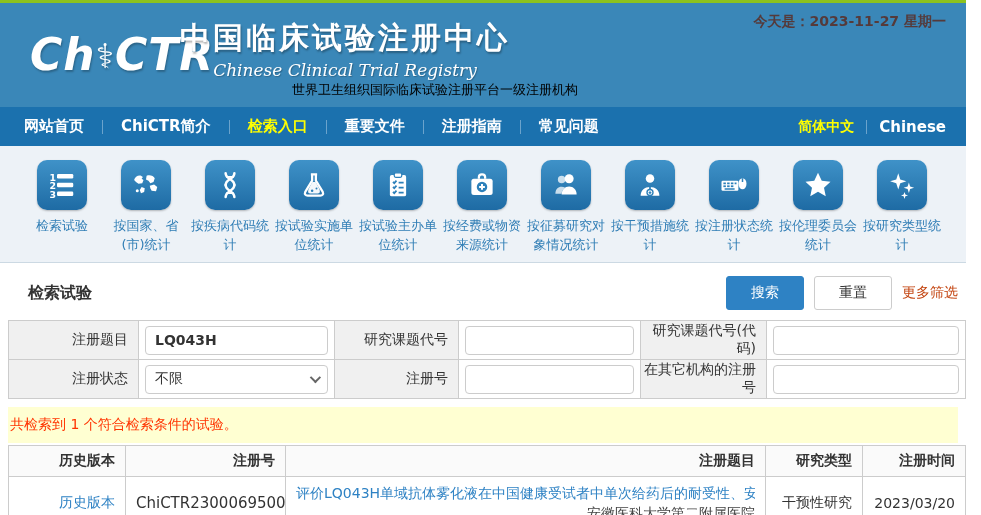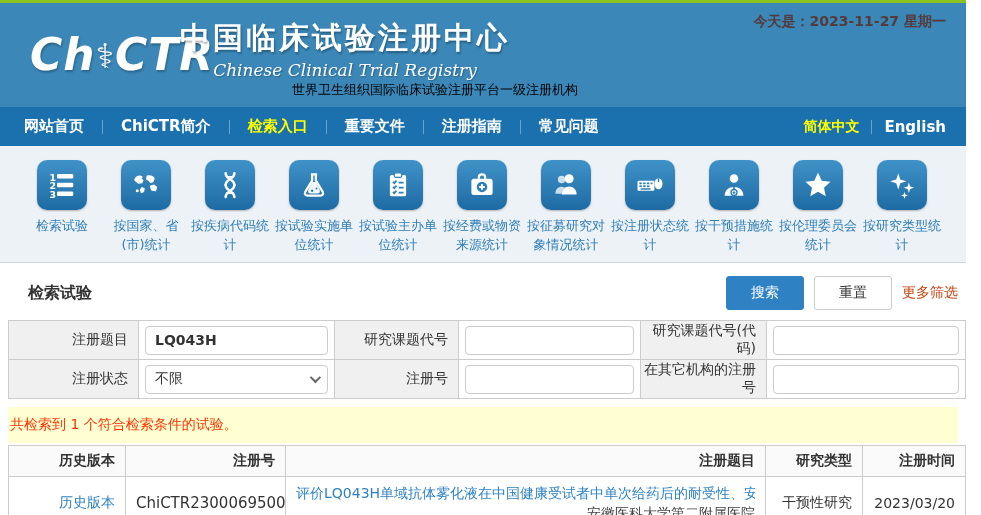--- a/index.html
+++ b/index.html
@@ -113,21 +113,21 @@
       <span class="nav-sep"></span>
       <span class="nav-item">重要文件</span>
       <span class="nav-sep"></span>
       <span class="nav-item">注册指南</span>
       <span class="nav-sep"></span>
       <span class="nav-item">常见问题</span>
     </div>
     <div class="nav-right">
       <span class="lang-zh">简体中文</span>
       <span class="nav-sep"></span>
-      <span class="lang-en">English</span>
+      <span class="lang-en">Chinese</span>
     </div>
   </div>
 
   <div class="stats">
     <div class="stat">
       <div class="tile">
           <span>
             <svg viewBox="0 0 24 24">
               <g fill="#fff">
                 <text x="2" y="8.5" font-size="7.5" font-weight="bold">1</text>
@@ -220,20 +220,34 @@
               <g opacity=".75">
                 <circle cx="8.5" cy="7.5" r="3"></circle>
                 <path d="M3.5 19c0-3.5 2.2-5.6 5-5.6 1 0 2 .3 2.8.8-1.8 1.2-2.8 3-2.8 4.8z"></path>
               </g>
               <circle cx="14.5" cy="7" r="3.6"></circle>
               <path d="M8.5 19.5c0-3.8 2.7-6.3 6-6.3s6 2.5 6 6.3z"></path>
             </svg>
           </span>
         </div>
       <div class="stat-label">按征募研究对象情况统计</div>
+    </div>
+    <div class="stat">
+      <div class="tile">
+          <span>
+            <svg viewBox="0 0 24 24" fill="#fff">
+              <circle cx="12" cy="6.8" r="3.4"></circle>
+              <path d="M4.5 20.5c0-4.4 3.3-7 7.5-7s7.5 2.6 7.5 7z"></path>
+              <path d="M12 13.5v2.5" stroke="#2c80ba" stroke-width="1.4"></path>
+              <circle cx="12" cy="18" r="2.4" fill="none" stroke="#2c80ba" stroke-width="1.1"></circle>
+              <path d="M12 16.9v2.2M10.9 18h2.2" stroke="#2c80ba" stroke-width="1"></path>
+            </svg>
+          </span>
+        </div>
+      <div class="stat-label">按干预措施统计</div>
     </div>
     <div class="stat">
       <div class="tile">
           <span>
             <svg viewBox="0 0 24 24">
               <rect x="2" y="8.5" width="13.5" height="8" rx="1" fill="#fff"></rect>
               <g fill="#2c80ba">
                 <rect x="3.5" y="10" width="2" height="1.4"></rect>
                 <rect x="6.5" y="10" width="2" height="1.4"></rect>
                 <rect x="9.5" y="10" width="2" height="1.4"></rect>
@@ -242,34 +256,20 @@
                 <rect x="6.5" y="12.3" width="2" height="1.4"></rect>
                 <rect x="9.5" y="12.3" width="2" height="1.4"></rect>
                 <rect x="4.5" y="14.6" width="8" height="1.2"></rect>
               </g>
               <ellipse cx="18.8" cy="11" rx="3.2" ry="4.4" fill="#fff"></ellipse>
               <path d="M18.8 6.6v3" stroke="#2c80ba" stroke-width="1.2"></path>
             </svg>
           </span>
         </div>
       <div class="stat-label">按注册状态统计</div>
-    </div>
-    <div class="stat">
-      <div class="tile">
-          <span>
-            <svg viewBox="0 0 24 24" fill="#fff">
-              <circle cx="12" cy="6.8" r="3.4"></circle>
-              <path d="M4.5 20.5c0-4.4 3.3-7 7.5-7s7.5 2.6 7.5 7z"></path>
-              <path d="M12 13.5v2.5" stroke="#2c80ba" stroke-width="1.4"></path>
-              <circle cx="12" cy="18" r="2.4" fill="none" stroke="#2c80ba" stroke-width="1.1"></circle>
-              <path d="M12 16.9v2.2M10.9 18h2.2" stroke="#2c80ba" stroke-width="1"></path>
-            </svg>
-          </span>
-        </div>
-      <div class="stat-label">按干预措施统计</div>
     </div>
     <div class="stat">
       <div class="tile">
           <span>
             <svg viewBox="0 0 24 24">
               <polygon fill="#fff" points="12,2.2 15,8.6 22,9.4 16.8,14.1 18.2,21 12,17.4 5.8,21 7.2,14.1 2,9.4 9,8.6"></polygon>
             </svg>
           </span>
         </div>
       <div class="stat-label">按伦理委员会统计</div>

